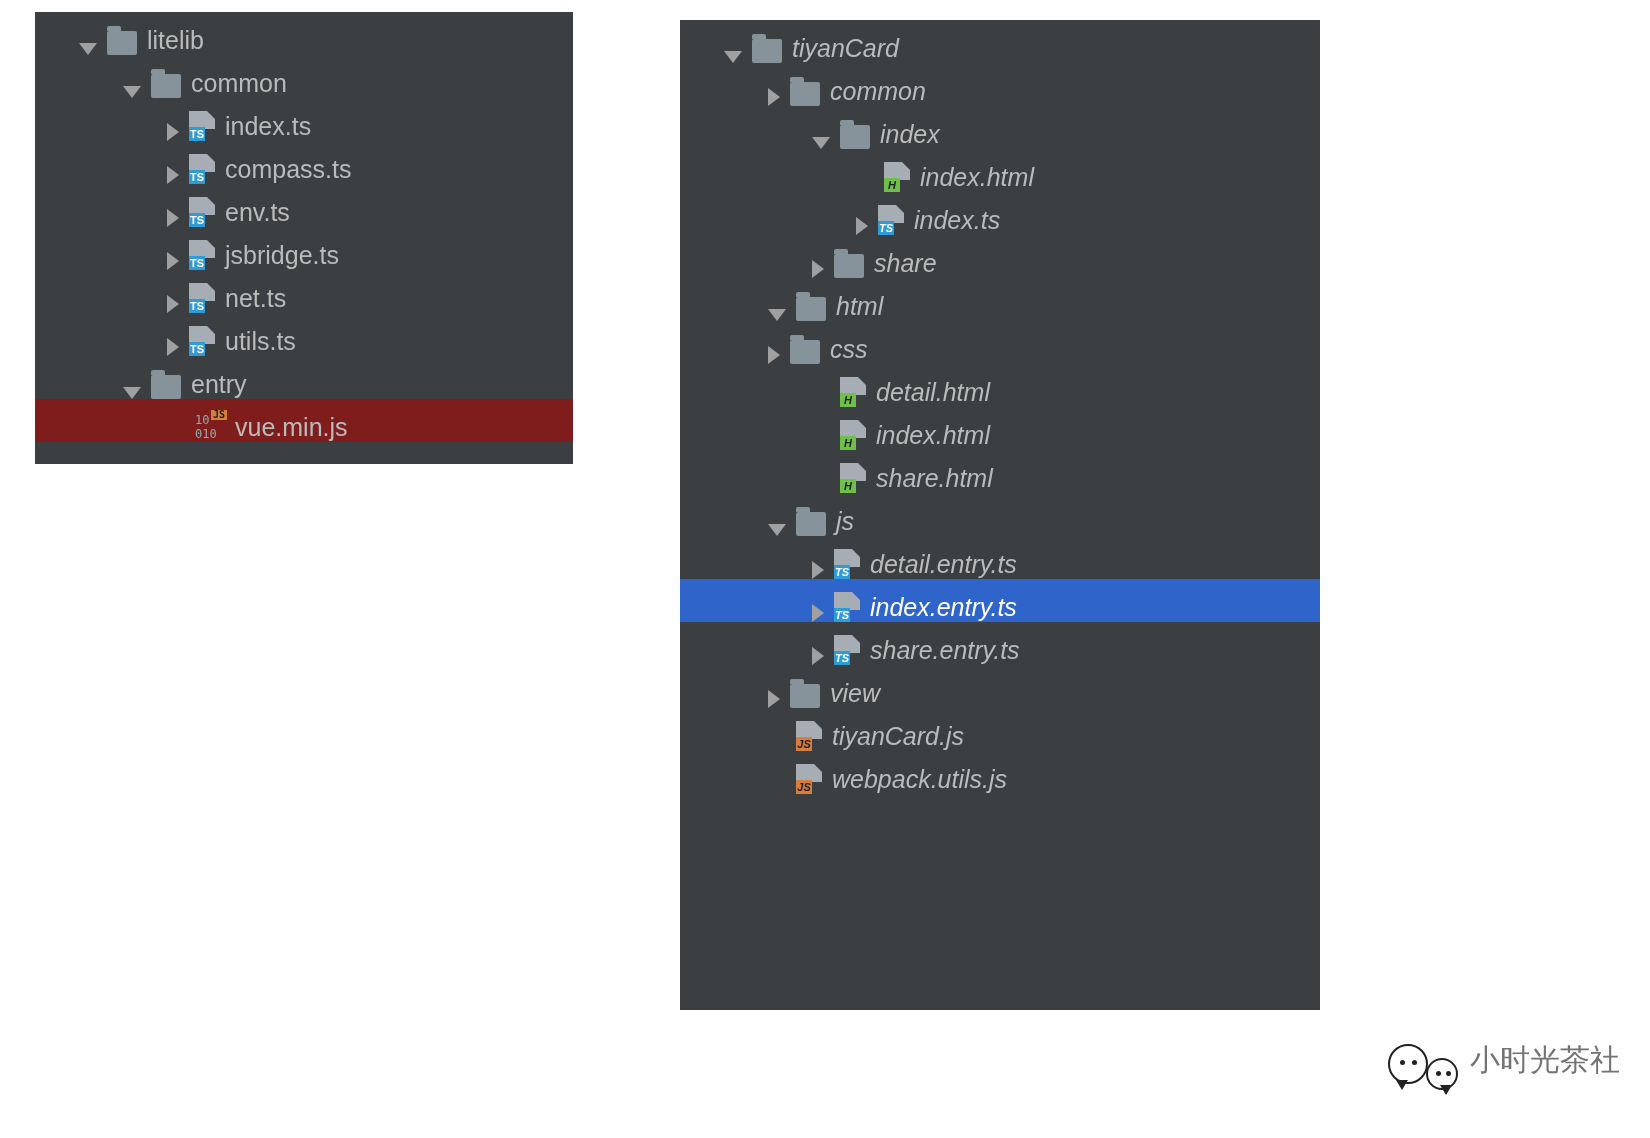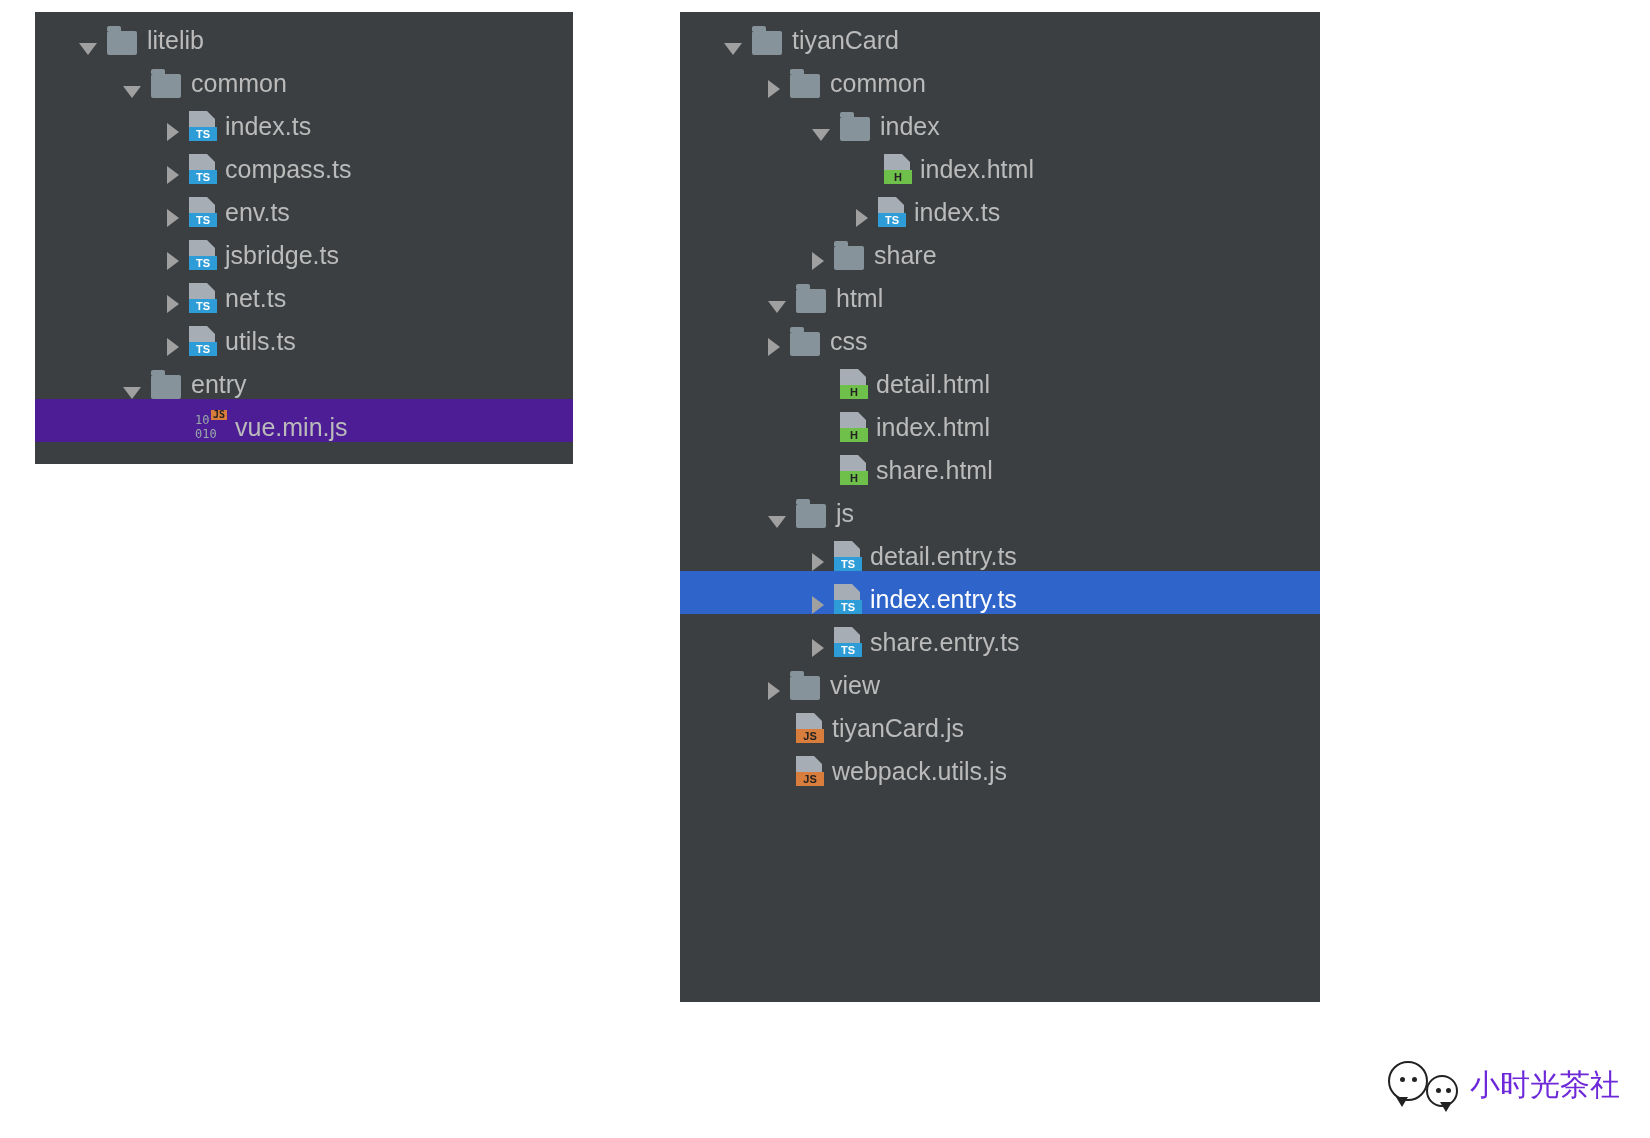--- a/index.html
+++ b/index.html
@@ -13,33 +13,33 @@
   .panel {
     background: #3c3f41;
     position: absolute;
     overflow: hidden;
   }
   .panel-left {
     left: 35px; top: 12px;
     width: 538px; height: 452px;
   }
   .panel-right {
-    left: 680px; top: 12px;
-    width: 640px; height: 990px;
+    left: 680px; top: 20px;
+    width: 640px; height: 990px; font-style: italic;
   }
   .row {
     display: flex;
     align-items: flex-end;
     height: 43px;
     color: #bbbbbb;
     font-size: 25px;
     white-space: nowrap;
   }
   .row.selected-dark {
-    background: #4c1d95;
+    background: #7f1d1d;
   }
   .row.selected-blue {
     background: #2f65ca;
     color: #ffffff;
   }
   .indent { display:inline-block; width: 44px; flex: 0 0 44px; }
   .arrow {
     width: 0; height: 0;
     display: inline-block;
     margin-right: 10px;
@@ -88,21 +88,21 @@
   .file-page::after {
     content:"";
     position:absolute; right:0; top:0;
     width:0;height:0;
     border-top: 8px solid #3c3f41;
     border-left: 8px solid transparent;
   }
   .row.selected-blue .file-page::after { border-top-color:#2f65ca; }
   .file-tag {
     position:absolute; left:0; bottom:0;
-    width:28px; height:14px;
+    width:16px; height:14px;
     font-size:11px; font-weight:bold;
     line-height:14px;
     text-align:center;
     color:#2b2b2b;
   }
   .file-tag.ts { background:#2e9cd6; color:#fff; }
   .file-tag.html { background:#6fbf4b; color:#222; }
   .file-tag.js { background:#d87d3b; color:#222; }
   .jsbin {
     width:30px; height:30px;
@@ -117,24 +117,24 @@
   .jsbin .b1{position:absolute;top:2px;left:0;}
   .jsbin .b2{position:absolute;top:16px;left:0;}
   .jsbin .badge{
     position:absolute; top:-2px; right:-2px;
     background:#d87d3b; color:#222;
     font-size:10px; font-weight:bold;
     padding:0 2px;
   }
   .watermark {
     position:absolute;
-    right: 30px; bottom: 25px;
-    display:flex; align-items:center;
+    right: 30px; bottom: 42px;
+    display:flex; align-items:flex-start;
     gap: 12px;
-    color:#6d28d9;
+    color:#737373;
     font-size: 30px;
   }
   .wechat-icons {
     position: relative;
     width: 70px; height: 56px;
   }
   .bubble {
     position:absolute;
     border-radius: 50%;
     background:#fff;

